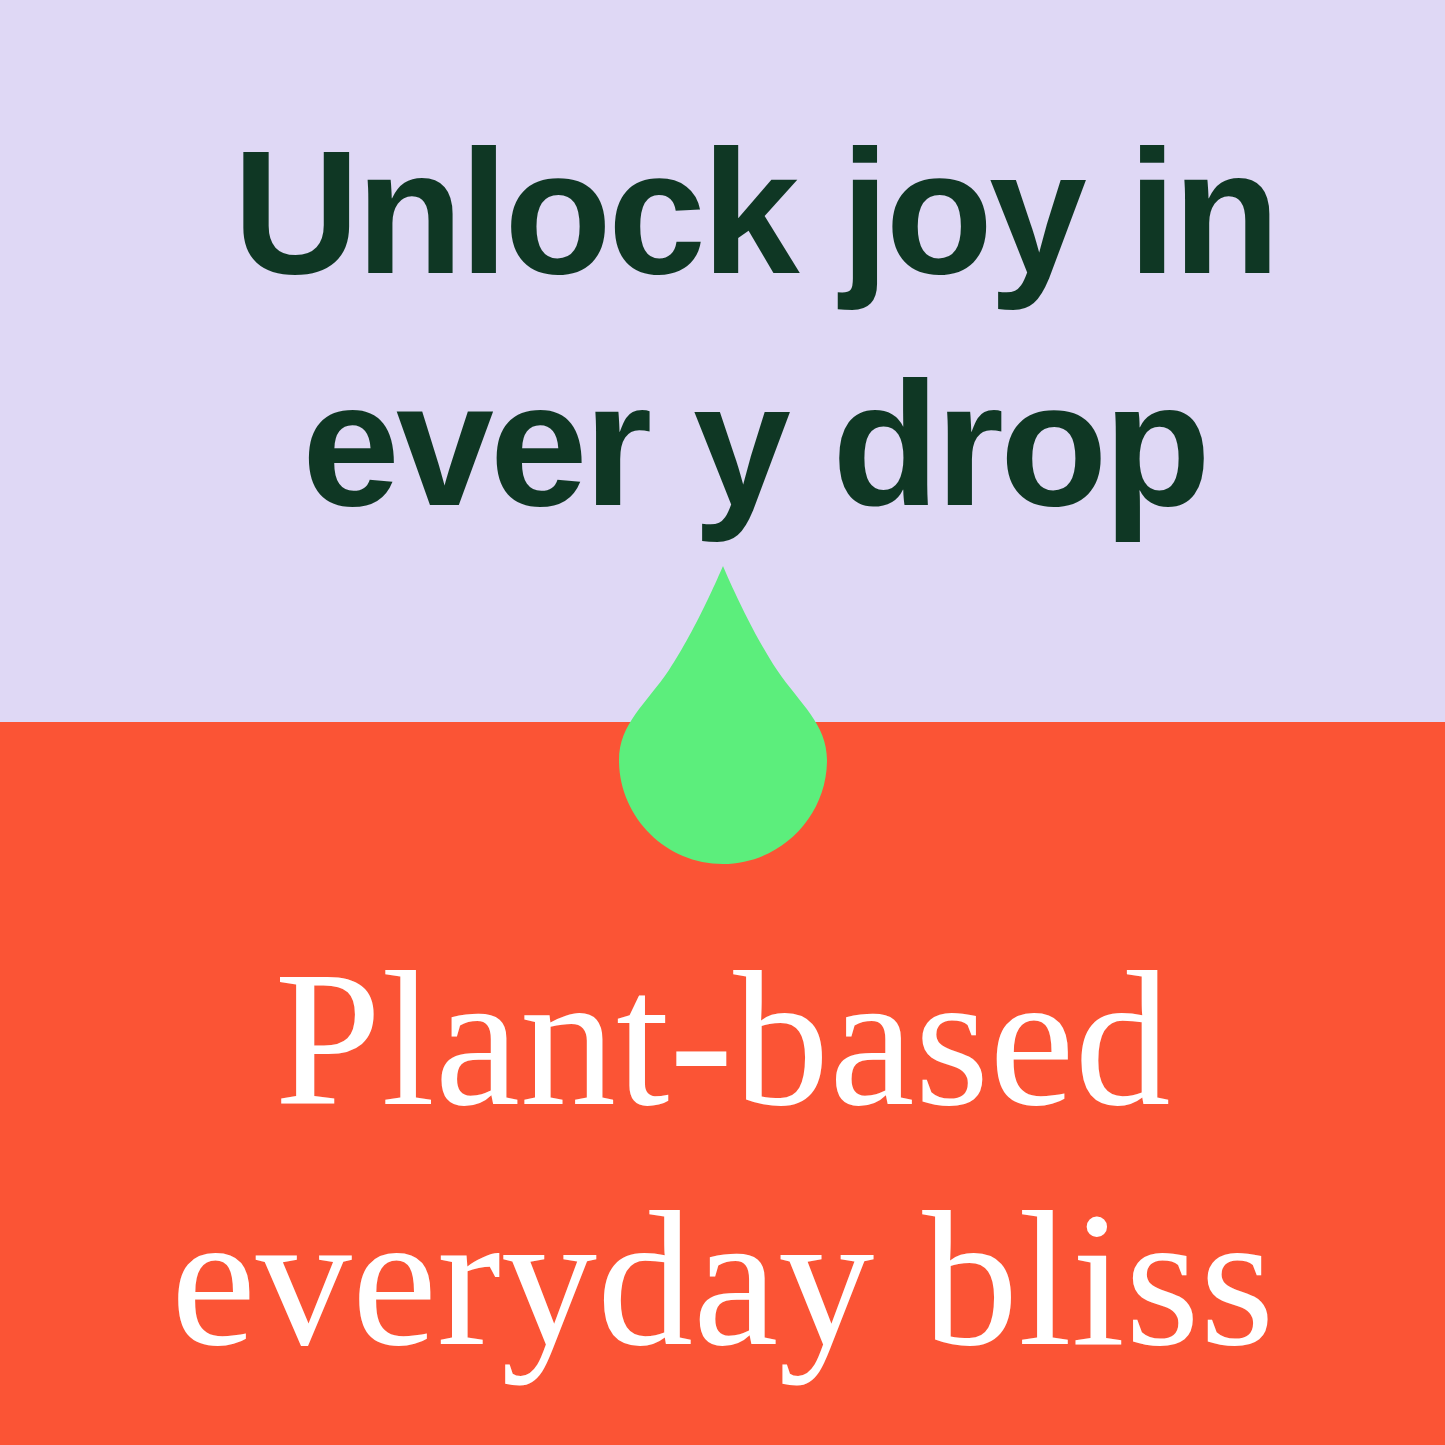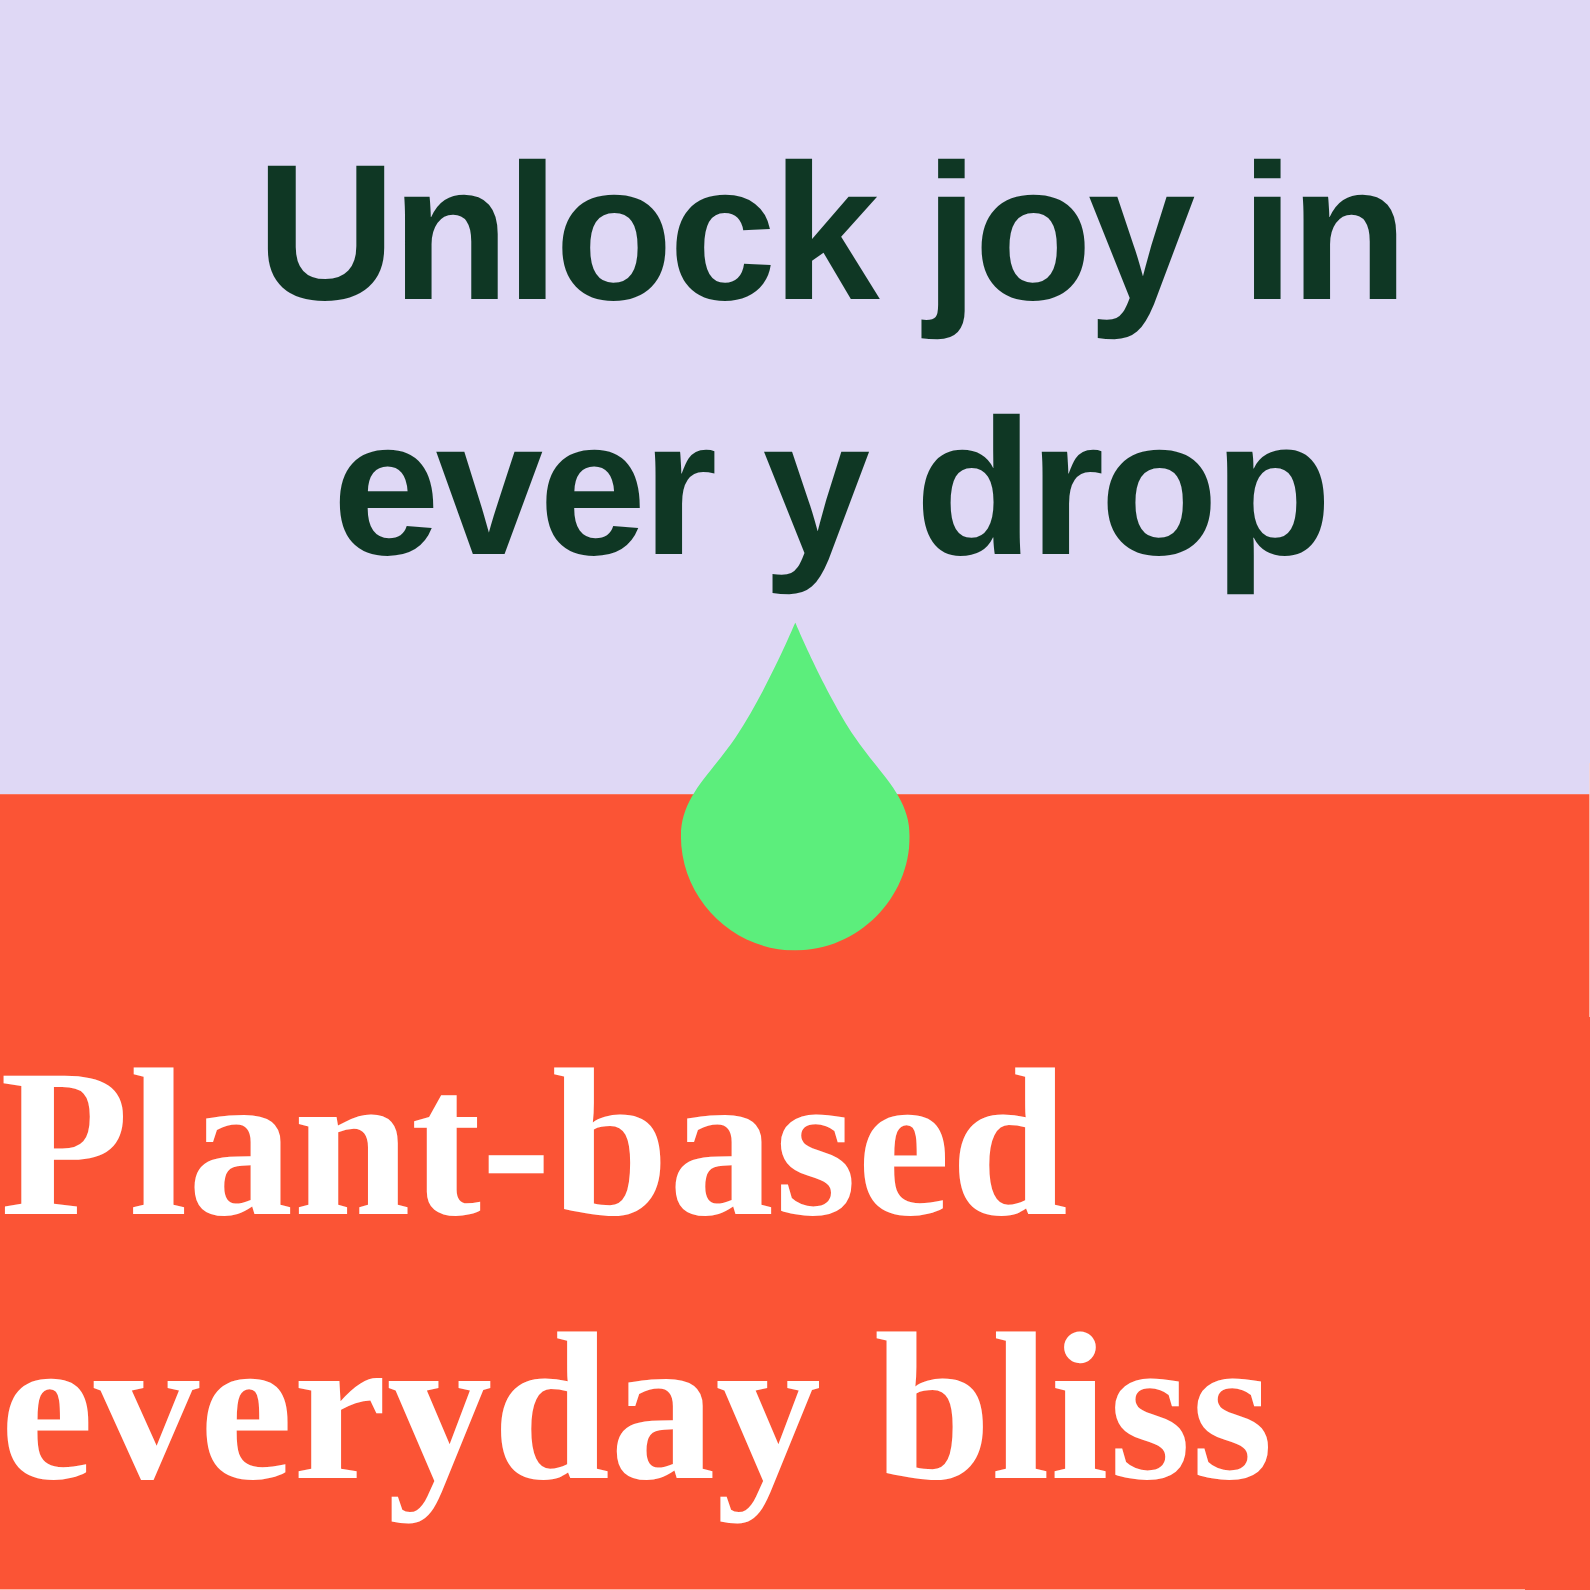--- a/index.html
+++ b/index.html
@@ -58,24 +58,24 @@
     height: 298px;
   }
   .drop-wrap svg { display: block; width: 100%; height: 100%; }
 
   
   .subhead {
     position: absolute;
     left: 0;
     top: 920px;
     width: 100%;
-    text-align: left;
+    text-align: center;
     color: #FFFFFF;
     font-family: "Liberation Serif", "DejaVu Serif", serif;
-    font-weight: 700;
+    font-weight: 400;
     font-size: 192px;
     line-height: 1.25;
     letter-spacing: 0px;
     white-space: pre-line;
     -webkit-font-smoothing: antialiased;
   }
 </style>
 </head>
 <body>
 

